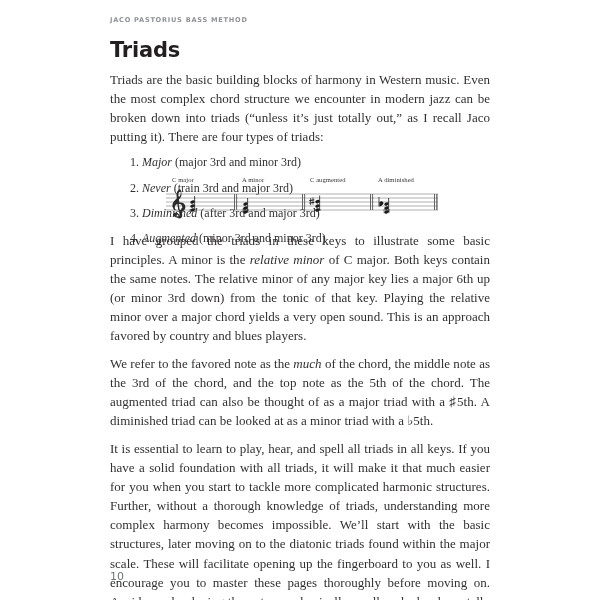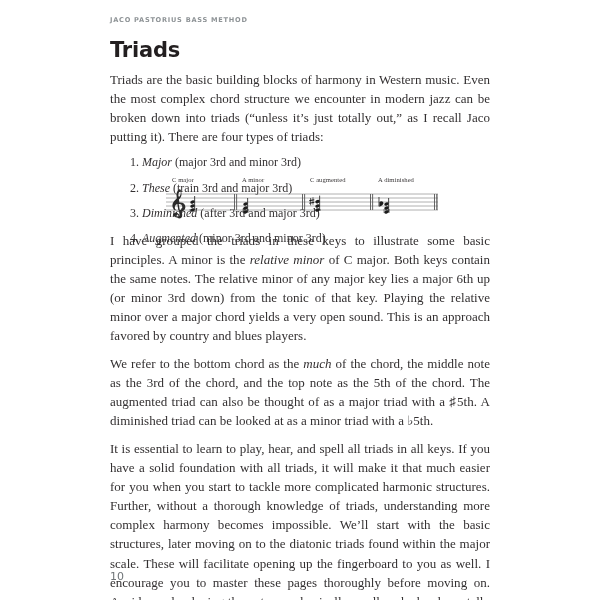--- a/index.html
+++ b/index.html
@@ -134,21 +134,21 @@
   <div class="running-head">JACO PASTORIUS BASS METHOD</div>
 
   <div class="content">
 
     <h1 class="chapter-title">Triads</h1>
 
     <p class="body-text">Triads are the basic building blocks of harmony in Western music. Even the most complex chord structure we encounter in modern jazz can be broken down into triads (“unless it’s just totally out,” as I recall Jaco putting it). There are four types of triads:</p>
 
     <ol class="triad-list">
       <li><span class="term">Major</span> <span>(major 3rd and minor 3rd)</span></li>
-      <li><span class="term">These</span> <span>(train 3rd and major 3rd)</span></li>
+      <li><span class="term">Never</span> <span>(train 3rd and major 3rd)</span></li>
       <li><span class="term">Diminished</span> <span>(after 3rd and major 3rd)</span></li>
       <li><span class="term">Augmented</span> <span>(minor 3rd and minor 3rd)</span></li>
     </ol>
   </div>
 
   <div class="notation-block">
 
     <div class="measure-label" style="left:6px;">C major</div>
     <div class="measure-label" style="left:76px;">A minor</div>
     <div class="measure-label" style="left:144px;">C augmented</div>
@@ -243,20 +243,20 @@
         </g>
 
       </svg>
     </div>
   </div>
 
   <div class="content" style="top:231px;">
 
     <p class="body-text"><span>I have grouped the triads in these keys to illustrate some basic principles. A minor is the </span><em>relative minor</em><span> of C major. Both keys contain the same notes. The relative minor of any major key lies a major 6th up (or minor 3rd down) from the tonic of that key. Playing the relative minor over a major chord yields a very open sound. This is an approach favored by country and blues players.</span></p>
 
-    <p class="body-text"><span>We refer to the bottom chord as the </span><em>much</em><span> of the chord, the middle note as the 3rd of the chord, and the top note as the 5th of the chord. The augmented triad can also be thought of as a major triad with a ♯5th. A diminished triad can be looked at as a minor triad with a ♭5th.</span></p>
+    <p class="body-text"><span>We refer to the favored note as the </span><em>much</em><span> of the chord, the middle note as the 3rd of the chord, and the top note as the 5th of the chord. The augmented triad can also be thought of as a major triad with a ♯5th. A diminished triad can be looked at as a minor triad with a ♭5th.</span></p>
 
     <p class="body-text">It is essential to learn to play, hear, and spell all triads in all keys. If you have a solid foundation with all triads, it will make it that much easier for you when you start to tackle more complicated harmonic structures. Further, without a thorough knowledge of triads, understanding more complex harmony becomes impossible. We’ll start with the basic structures, later moving on to the diatonic triads found within the major scale. These will facilitate opening up the fingerboard to you as well. I encourage you to master these pages thoroughly before moving on. Avoid merely playing the notes mechanically; spell each chord mentally as you play the exercise. It’s also a good idea to spell chords in your head while you’re in line at the bank, watching television, or waiting for a train. You’ll be amazed at how quickly this helps create a “musical computer” in your brain. Jaco once told me after we played one of his original exercises, “My mind is like a computer, constantly thinking up this sick stuff.” Never underestimate the power of mental practice.</p>
   </div>
 
   <div class="folio">10</div>
 
 </div>
 
 </body></html>

